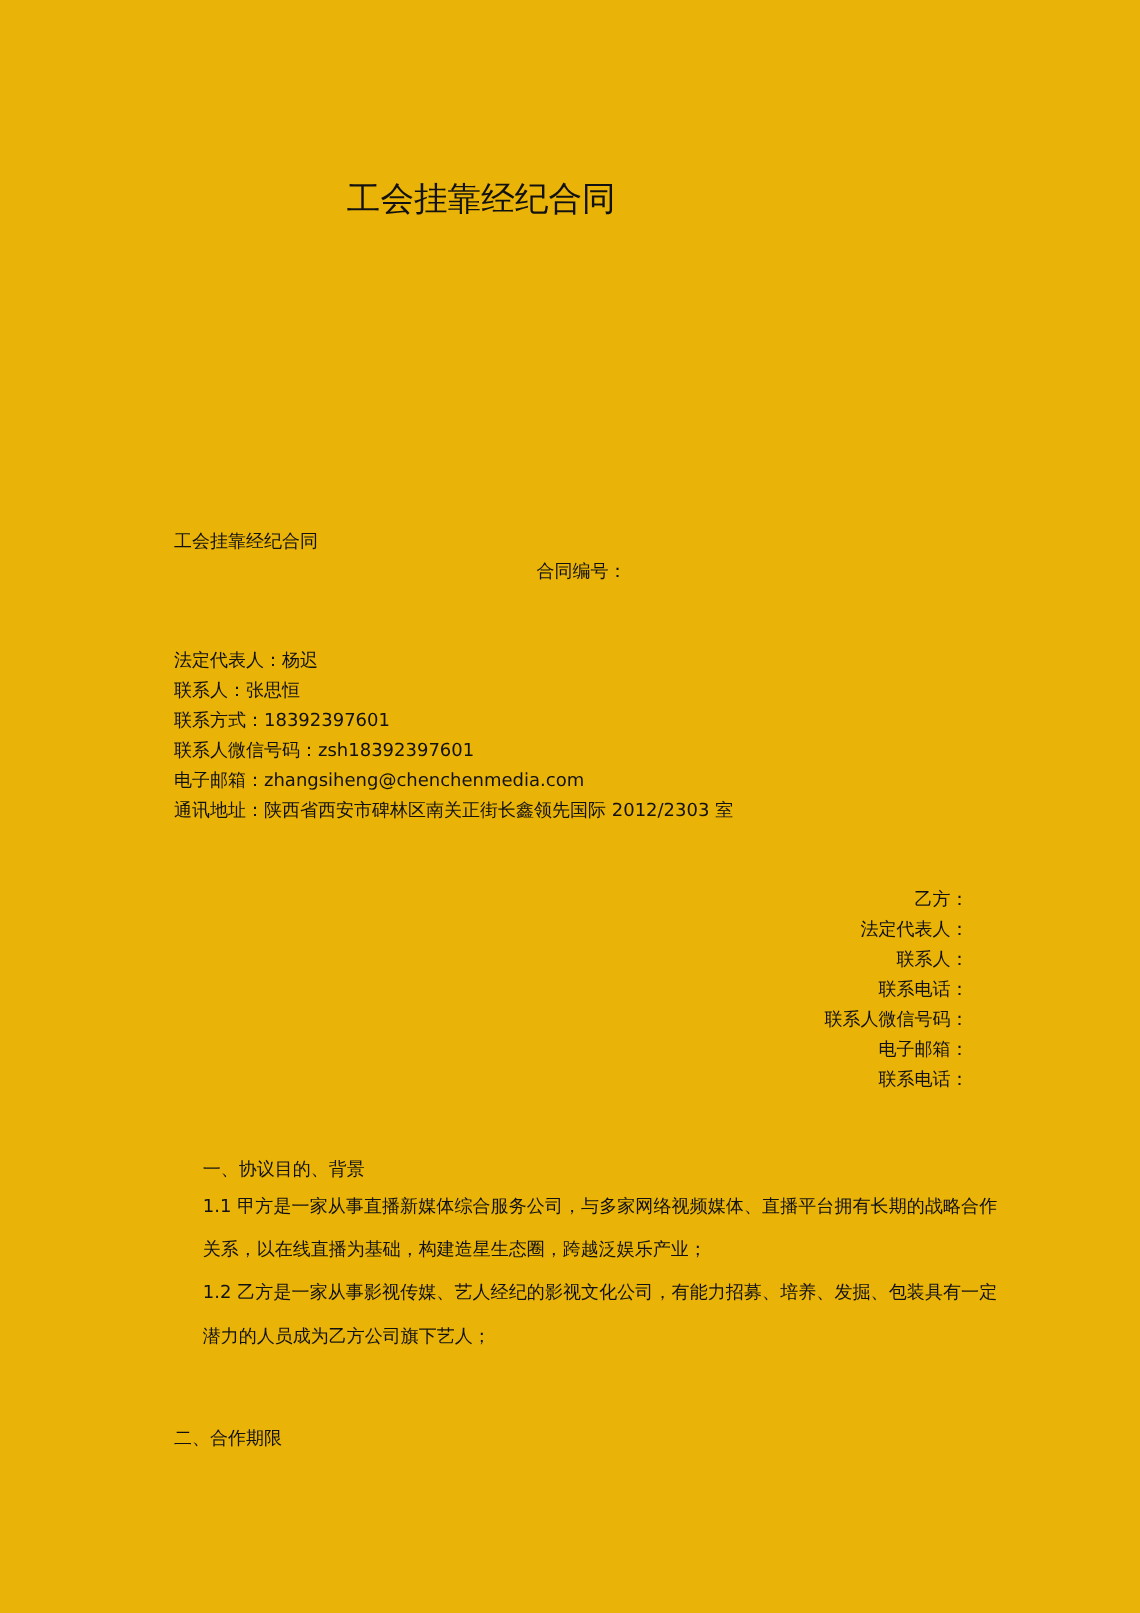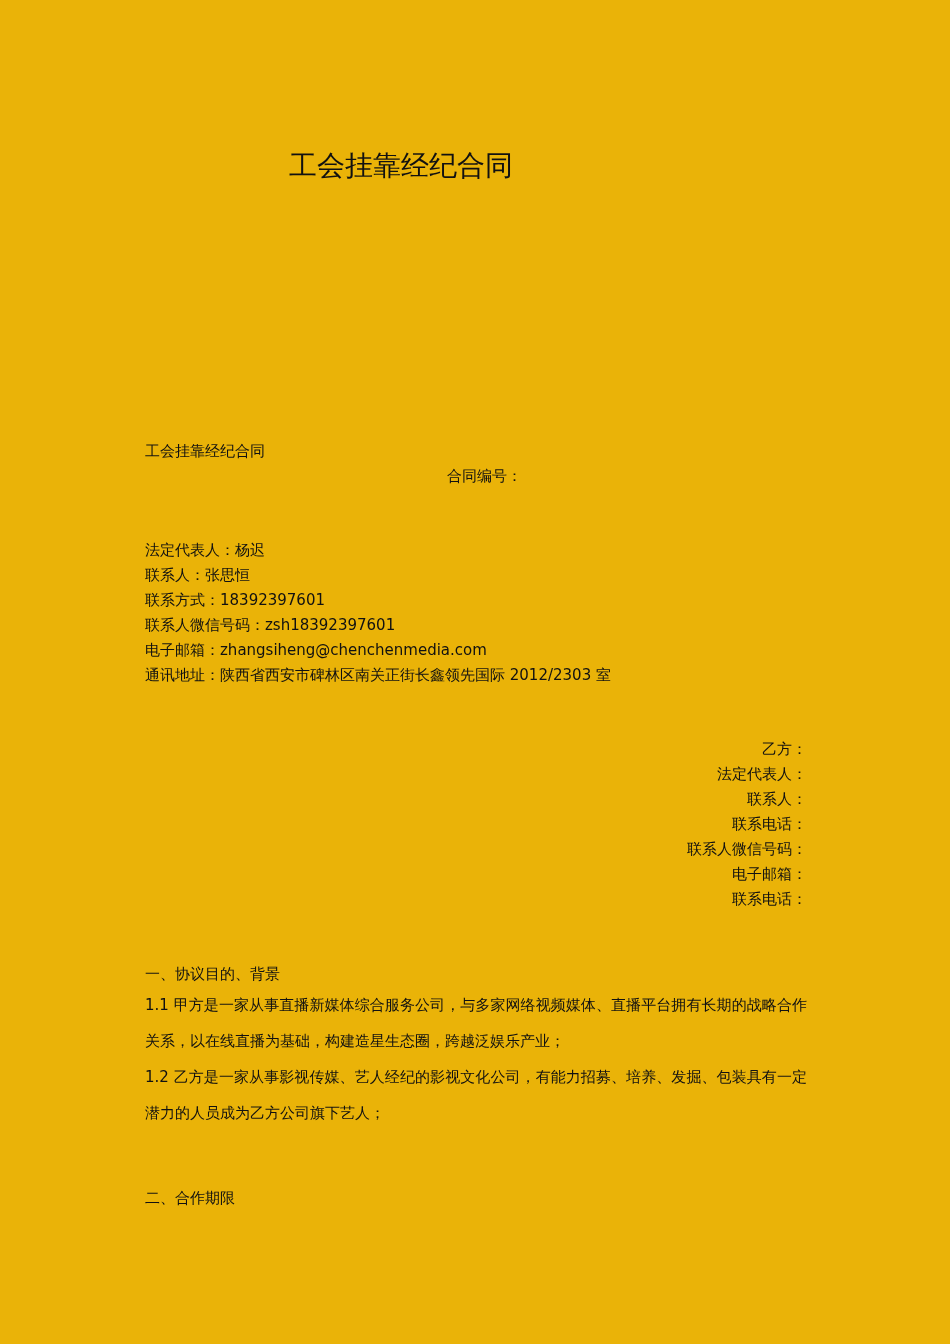--- a/index.html
+++ b/index.html
@@ -84,21 +84,21 @@
   <div class="body-block" style="top:737px;text-align:right;">
     <div class="line">乙方：</div>
     <div class="line">法定代表人：</div>
     <div class="line">联系人：</div>
     <div class="line">联系电话：</div>
     <div class="line">联系人微信号码：</div>
     <div class="line">电子邮箱：</div>
     <div class="line">联系电话：</div>
   </div>
 
-  <div class="body-block" style="top:962px;">
+  <div class="body-block" style="top:962px;margin-left:24px;">
     <div class="line">一、协议目的、背景</div>
     <div class="para">1.1  甲方是一家从事直播新媒体综合服务公司，与多家网络视频媒体、直播平台拥有长期的战略合作关系，以在线直播为基础，构建造星生态圈，跨越泛娱乐产业；</div>
     <div class="para">1.2  乙方是一家从事影视传媒、艺人经纪的影视文化公司，有能力招募、培养、发掘、包装具有一定潜力的人员成为乙方公司旗下艺人；</div>
   </div>
 
   <div class="body-block" style="top:1186px;">
     <div class="line">二、合作期限</div>
   </div>
 
 </div>

